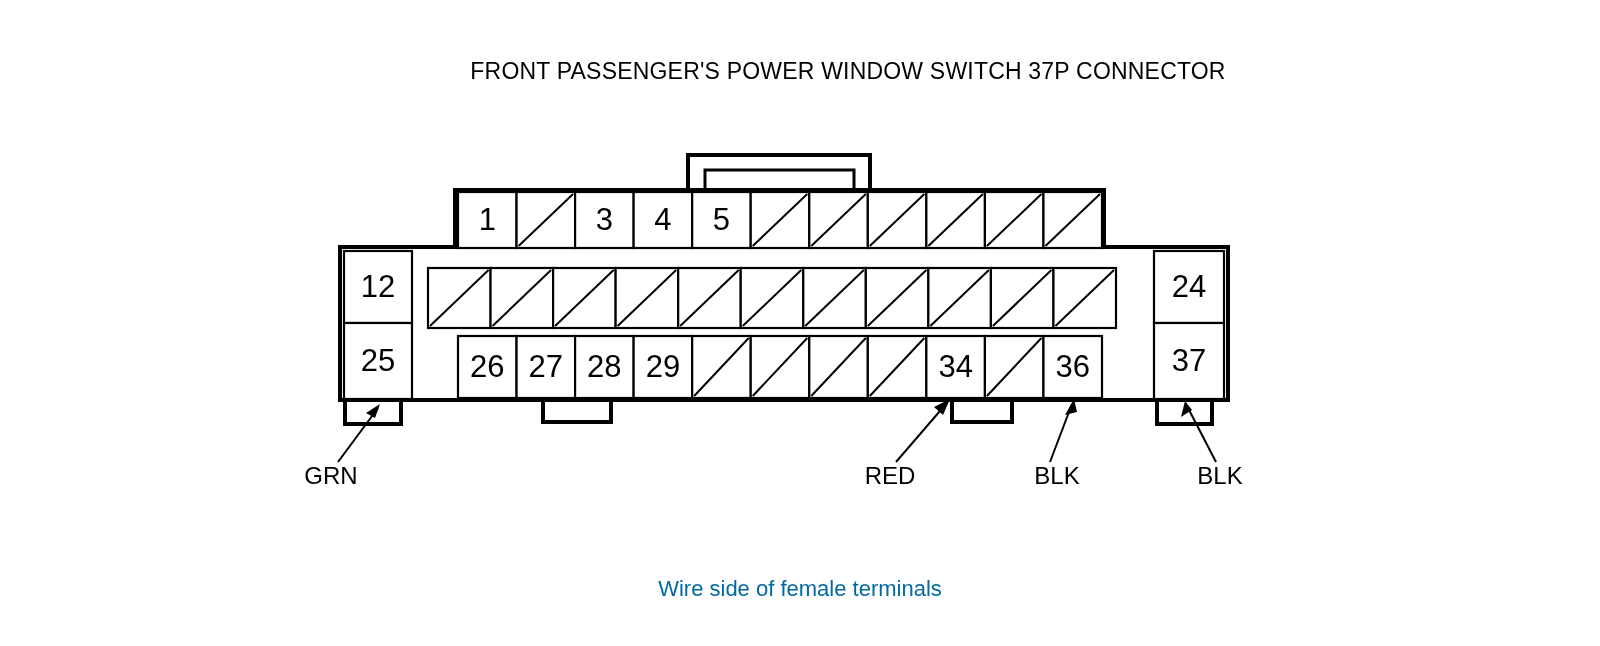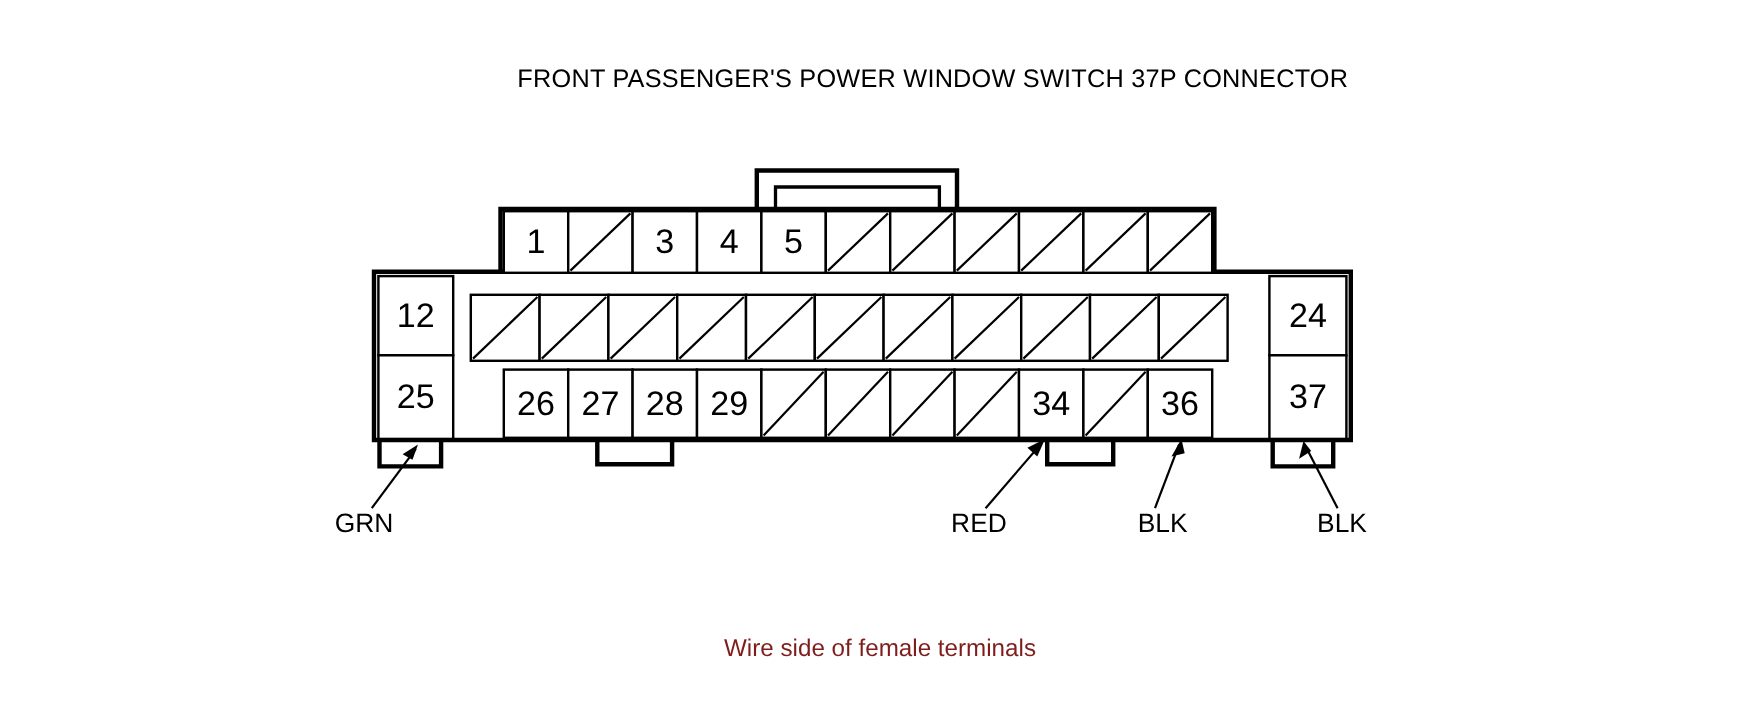--- a/index.html
+++ b/index.html
@@ -29,21 +29,21 @@
     margin-left: 48px;
   }
   .caption {
     position: absolute;
     left: 0;
     top: 576px;
     width: 1600px;
     text-align: center;
     font-size: 22px;
     font-family: "Liberation Sans", sans-serif;
-    color: #7f1d1d;
+    color: #0369a1;
   }
   svg.diagram {
     position: absolute;
     left: 0;
     top: 0;
   }
   .cellnum {
     font-family: "Liberation Sans", sans-serif;
     font-size: 31px;
     fill: #000000;

